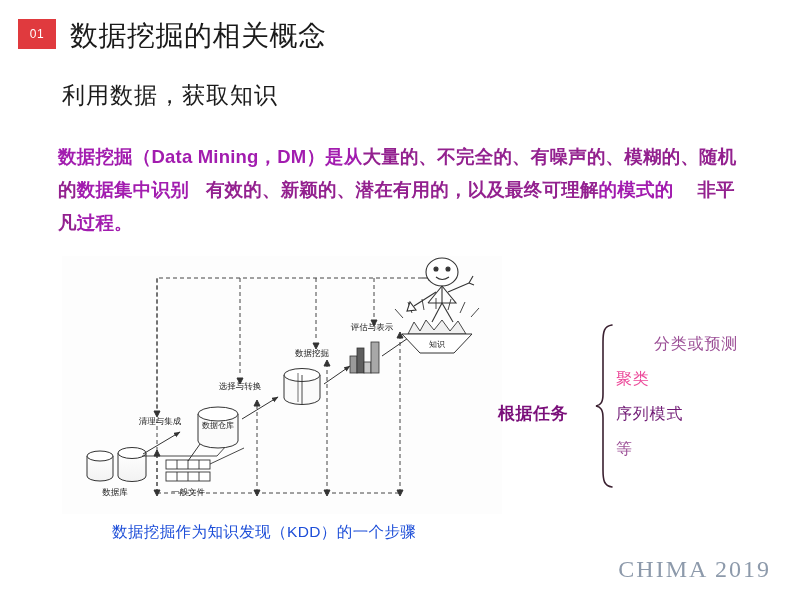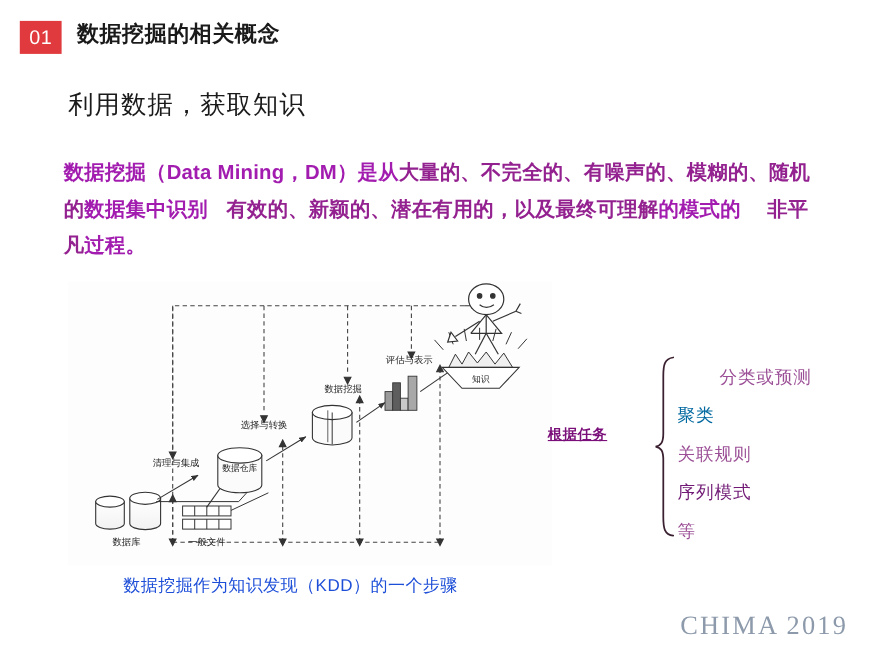--- a/index.html
+++ b/index.html
@@ -22,33 +22,33 @@
     left: 0; top: 0;
     width: 793px;
     height: 62px;
   }
   .section-badge {
     position: absolute;
     left: 18px; top: 19px;
     width: 38px; height: 30px;
     background: #e03a3e;
     color: #ffffff;
-    font-size: 18px;
+    font-size: 12px;
     font-weight: 400;
     display: flex;
     align-items: center;
     justify-content: center;
     letter-spacing: 0.5px;
   }
   .section-title {
     position: absolute;
     left: 70px; top: 17px;
-    font-size: 20px;
+    font-size: 28px;
     color: #1a1a1a;
-    font-weight: 700;
+    font-weight: 400;
     letter-spacing: 0.5px;
     white-space: nowrap;
   }
   .slide-subtitle {
     position: absolute;
     left: 62px; top: 80px;
     font-size: 23px;
     color: #1a1a1a;
     font-weight: 400;
     letter-spacing: 1px;
@@ -91,27 +91,26 @@
 
   
   .tasks {
     position: absolute;
     left: 498px; top: 322px;
     width: 240px;
     height: 180px;
   }
   .tasks-label {
     position: absolute;
-    left: 0px; top: 64px;
-    font-size: 13px;
+    left: 0px; top: 80px;
+    font-size: 17px;
     font-weight: bold;
     color: #7a0f7a;
     letter-spacing: 0.5px;
     white-space: nowrap;
-    text-decoration: underline;
   }
   .tasks-brace {
     position: absolute;
     left: 96px; top: 0px;
   }
   .tasks-items {
     position: absolute;
     left: 118px; top: 4px;
   }
   .tasks-items .task-item {
@@ -300,20 +299,19 @@
 
 <div class="tasks">
   <div class="tasks-label" style="color: rgb(122, 15, 122);">根据任务</div>
   <div class="tasks-brace">
     <svg width="22" height="168" viewBox="0 0 22 168" xmlns="http://www.w3.org/2000/svg">
       <path d="M18,3 C10,4 9,10 9,20 L9,72 C9,80 7,83 2,84 C7,85 9,88 9,96 L9,148 C9,158 10,164 18,165" stroke="#3a2030" stroke-width="1.6" fill="none" stroke-linecap="round"></path>
     </svg>
   </div>
   <div class="tasks-items">
     <div class="task-item" style="color: rgb(155, 79, 150); margin-left: 38px;">分类或预测</div>
-    <div class="task-item" style="color: #0369a1;">聚类</div>
-    <div class="task-item" style="color: rgb(155, 79, 150);">关联规则</div>
+    <div class="task-item" style="color: #ec4899;">聚类</div>
     <div class="task-item" style="color: #701a75;">序列模式</div>
     <div class="task-item" style="color: rgb(155, 79, 150);">等</div>
   </div>
 </div>
 
 <div class="brand" style="color: rgb(141, 154, 171);">CHIMA 2019</div>
 
 </body></html>

